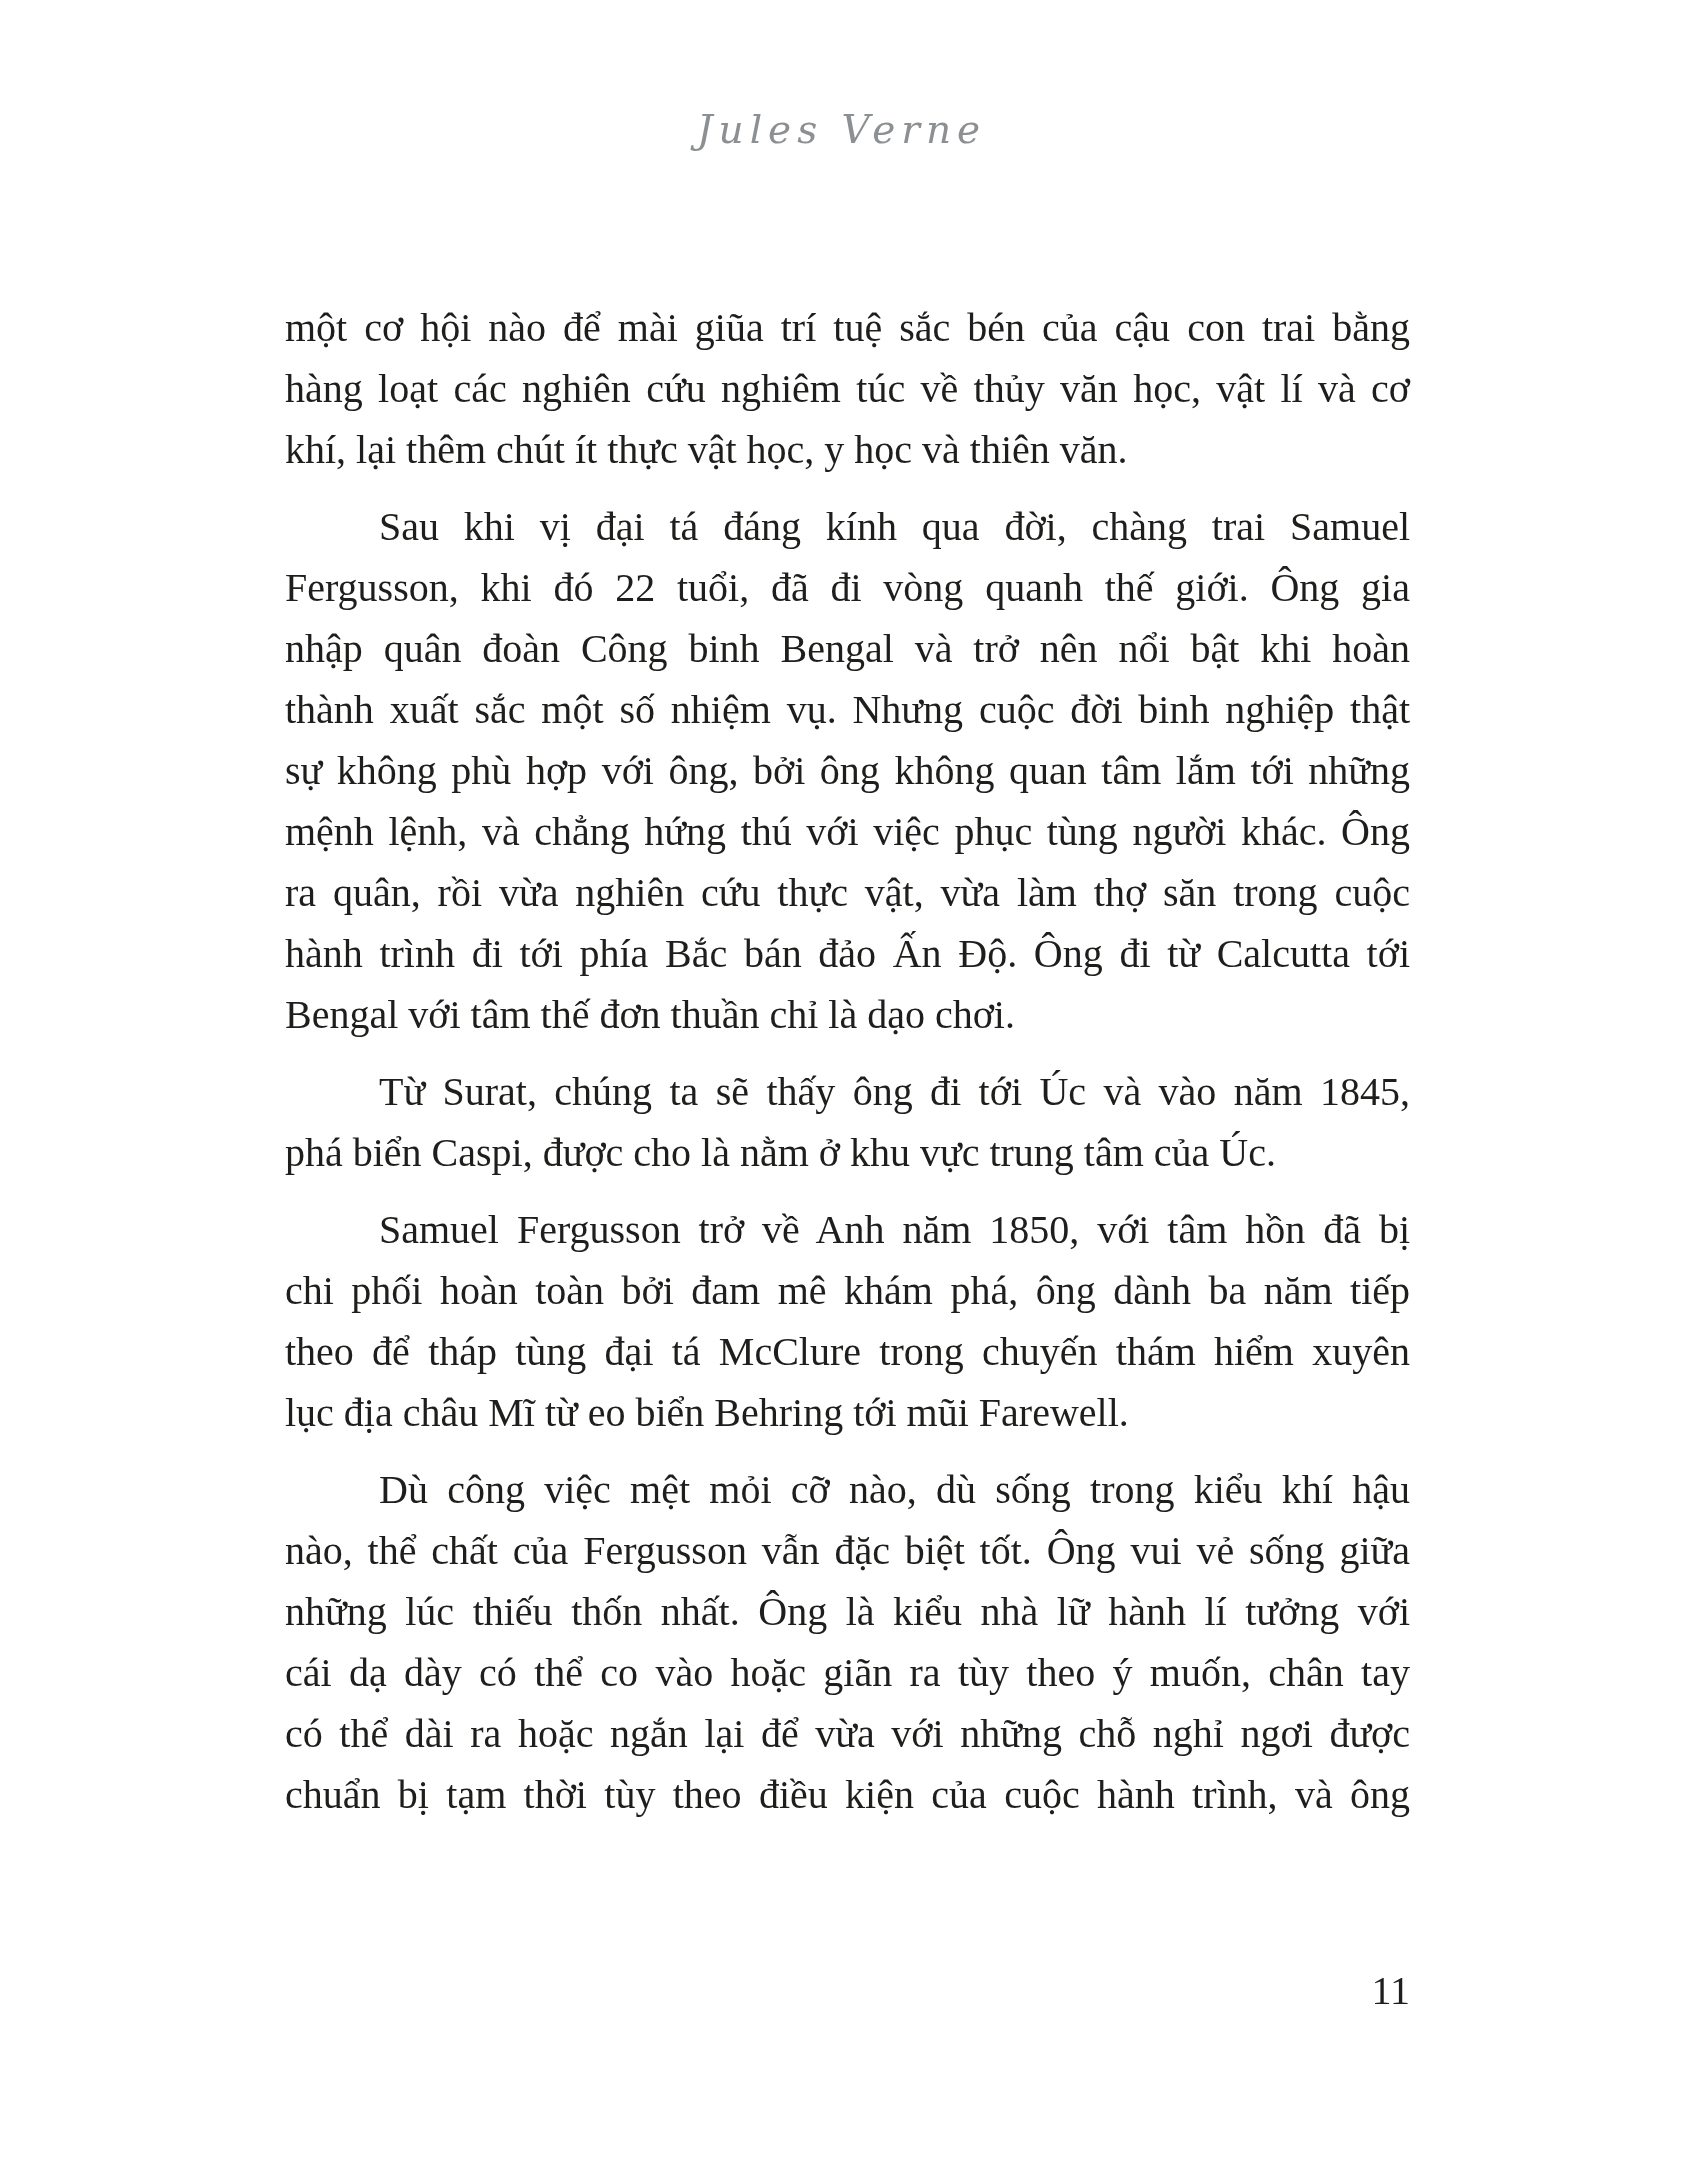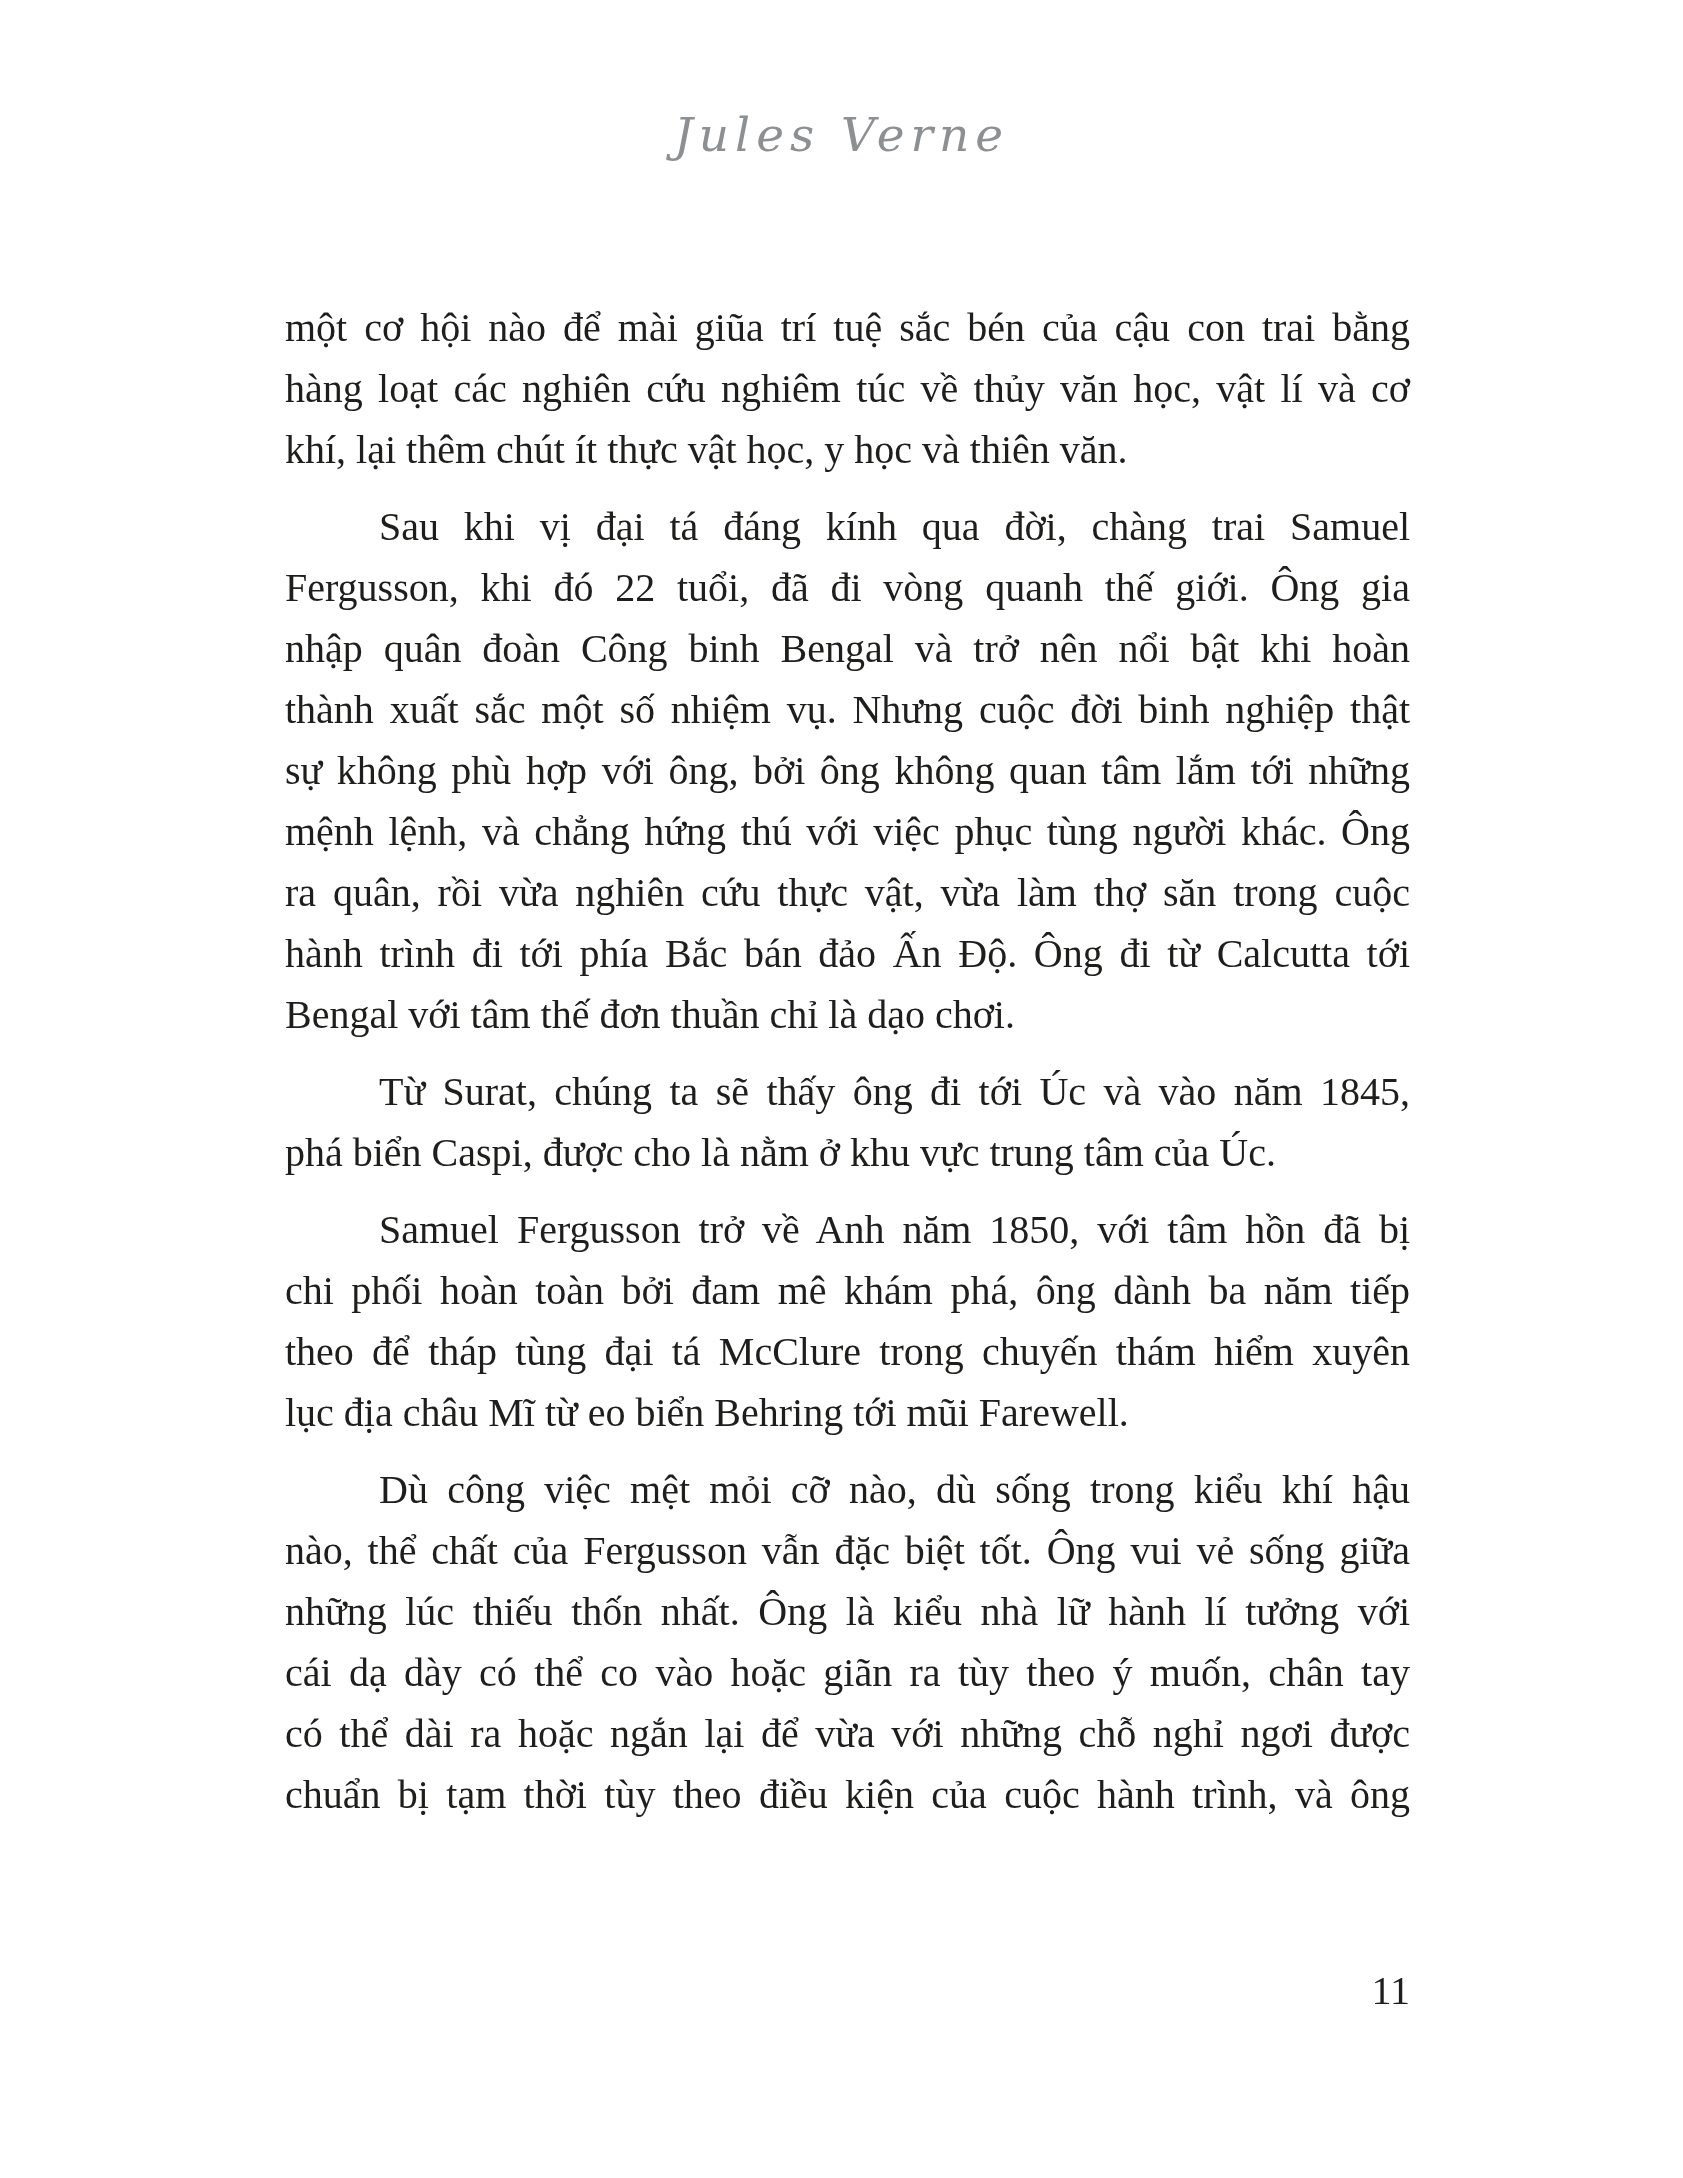--- a/index.html
+++ b/index.html
@@ -19,21 +19,21 @@
   }
   .running-header {
     position: absolute;
     top: 107px;
     left: 0;
     width: 100%;
     text-align: center;
     font-family: "DejaVu Serif", serif;
     font-style: italic;
     font-weight: 400;
-    font-size: 47px;
+    font-size: 39px;
     letter-spacing: 6px;
     color: #8d9092;
   }
   .text-block {
     position: absolute;
     left: 285px;
     top: 297px;
     width: 1125px;
     font-size: 40px;
     line-height: 61px;

